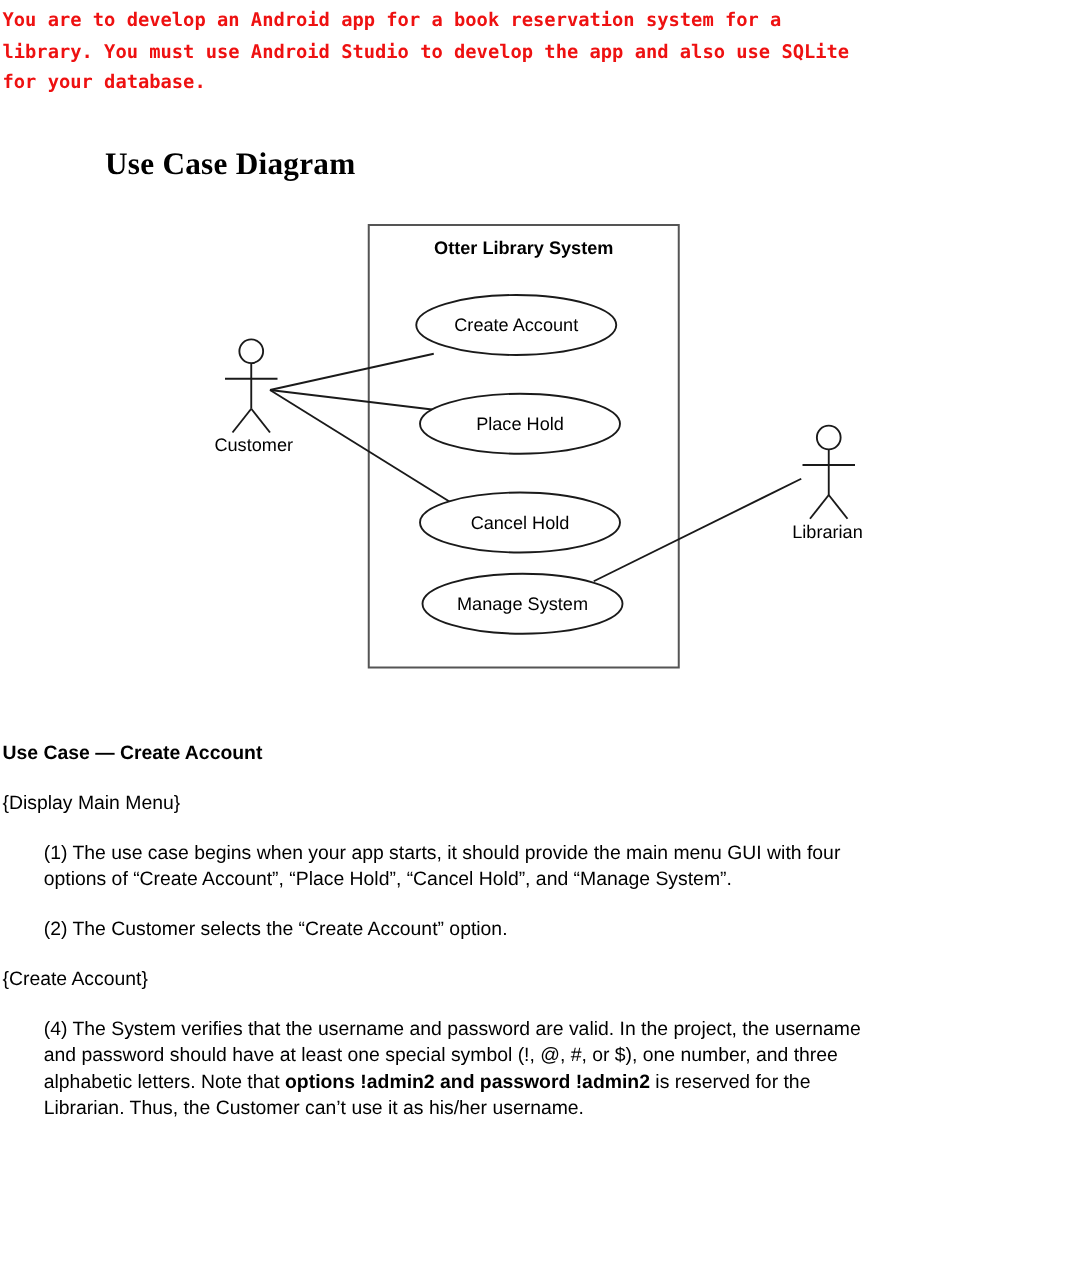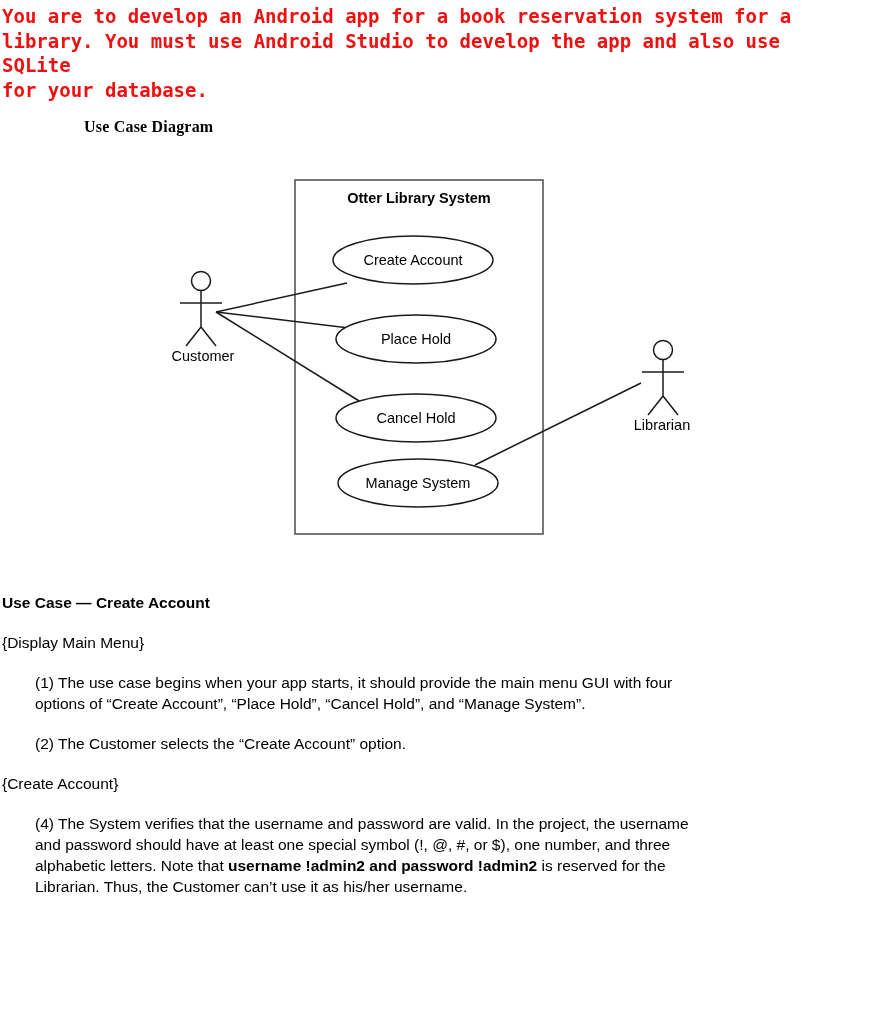--- a/index.html
+++ b/index.html
@@ -17,35 +17,35 @@
   }
 
   
   .prompt {
     position: absolute;
     left: 2px;
     top: 4px;
     width: 800px;
     font-family: "DejaVu Sans Mono", "Liberation Mono", monospace;
     font-weight: bold;
-    font-size: 19px;
+    font-size: 15px;
     line-height: 24.5px;
     color: #ee1111;
     letter-spacing: 0px;
     white-space: pre-wrap;
   }
 
   
   .section-title {
     position: absolute;
     left: 84px;
     top: 118px;
     font-family: "Liberation Serif", "DejaVu Serif", serif;
     font-weight: bold;
-    font-size: 16px;
+    font-size: 25px;
     letter-spacing: 0.2px;
   }
 
   
   .diagram {
     position: absolute;
     left: 0;
     top: 160px;
     width: 869px;
     height: 400px;
@@ -169,14 +169,14 @@
 
   </svg>
 </div>
 
 <div class="doc">
   <p class="h-bold">Use Case — Create Account</p>
   <p class="brace">{Display Main Menu}</p>
   <p class="step">(1) The use case begins when your app starts, it should provide the main menu GUI with four options of “Create Account”, “Place Hold”, “Cancel Hold”, and “Manage System”.</p>
   <p class="step">(2) The Customer selects the “Create Account” option.</p>
   <p class="brace">{Create Account}</p>
-  <p class="step"><span>(4) The System verifies that the username and password are valid. In the project, the username and password should have at least one special symbol (!, @, #, or $), one number, and three alphabetic letters. Note that </span><b>username !admin2 and password !admin2</b><span> is reserved for the Librarian. Thus, the Customer can’t use it as his/her username.</span></p>
+  <p class="step"><span>(4) The System verifies that the username and password are valid. In the project, the username and password should have at least one special symbol (!, @, #, or $), one number, and three alphabetic letters. Note that </span><b>options !admin2 and password !admin2</b><span> is reserved for the Librarian. Thus, the Customer can’t use it as his/her username.</span></p>
 </div>
 
 </body></html>

